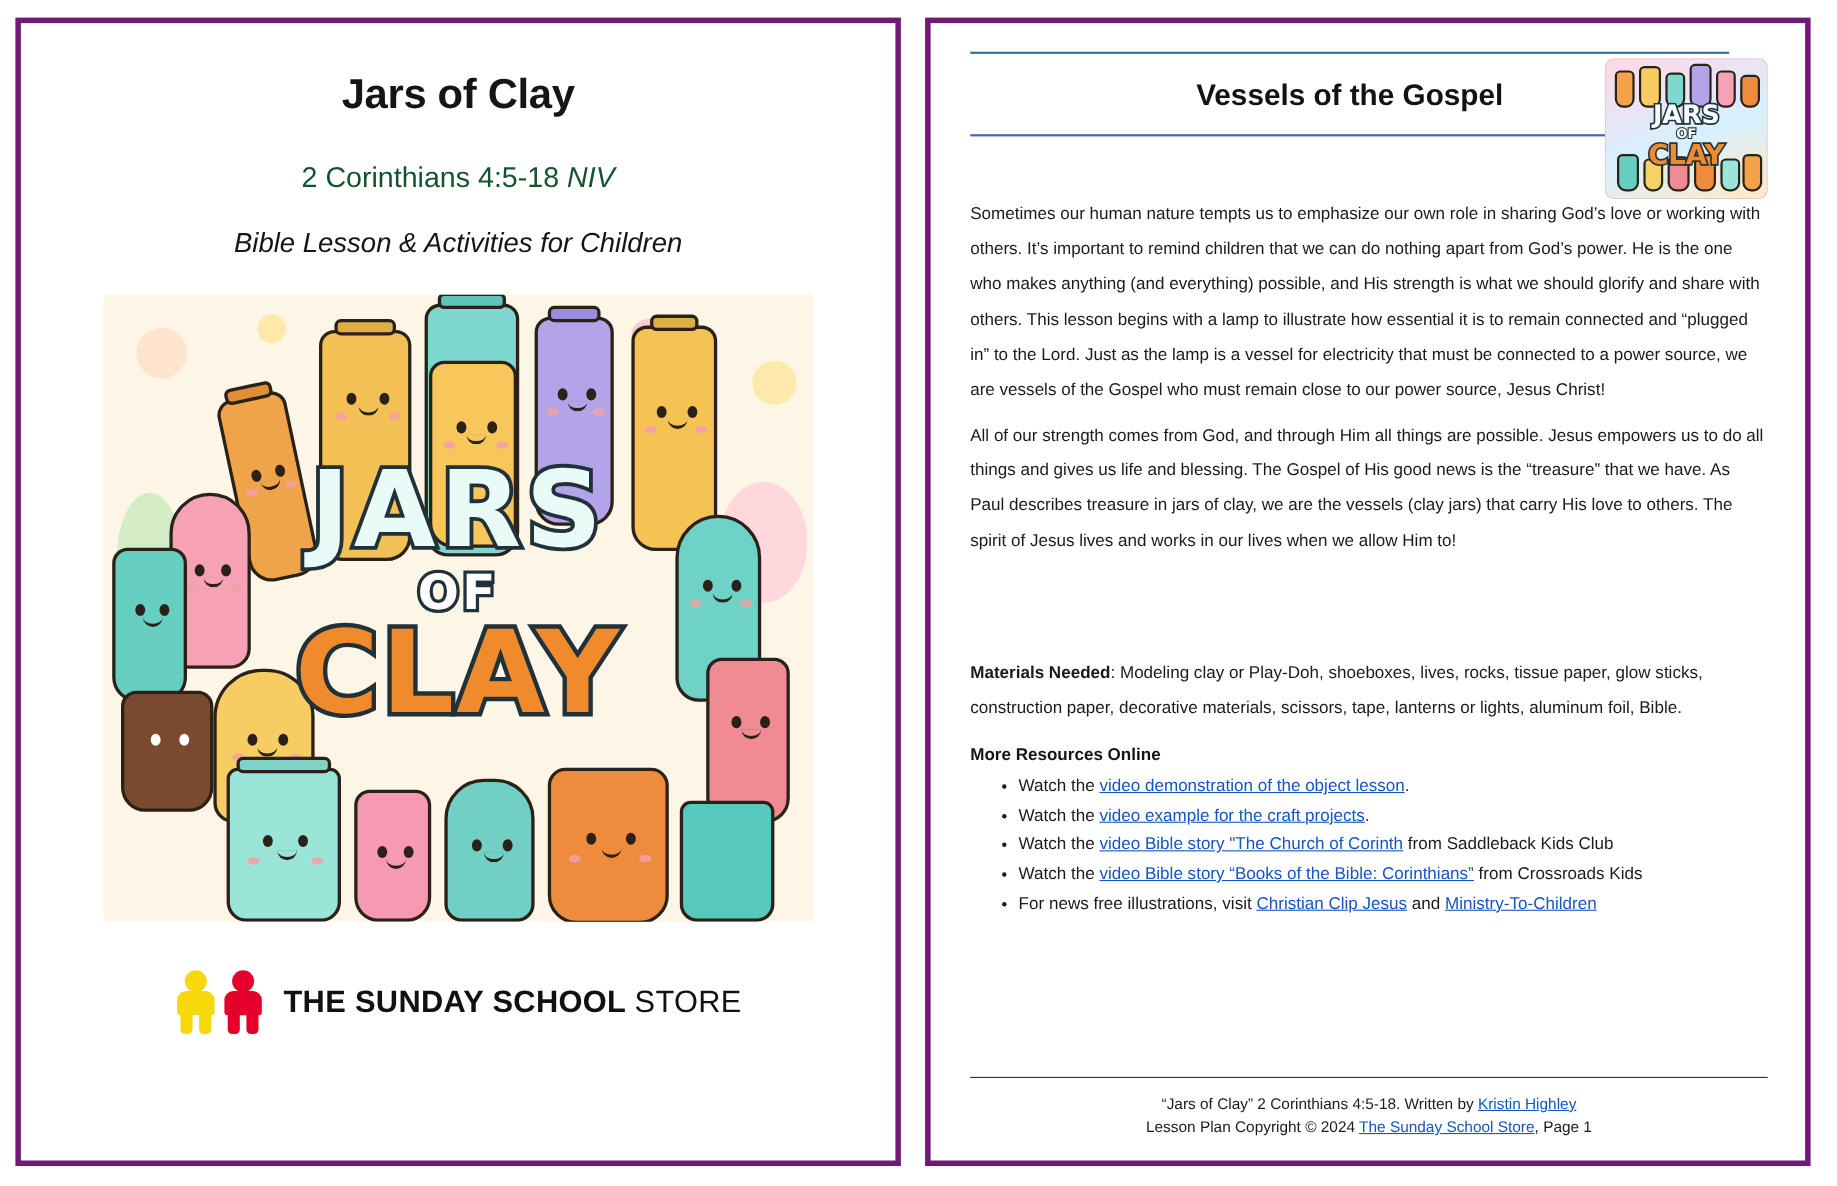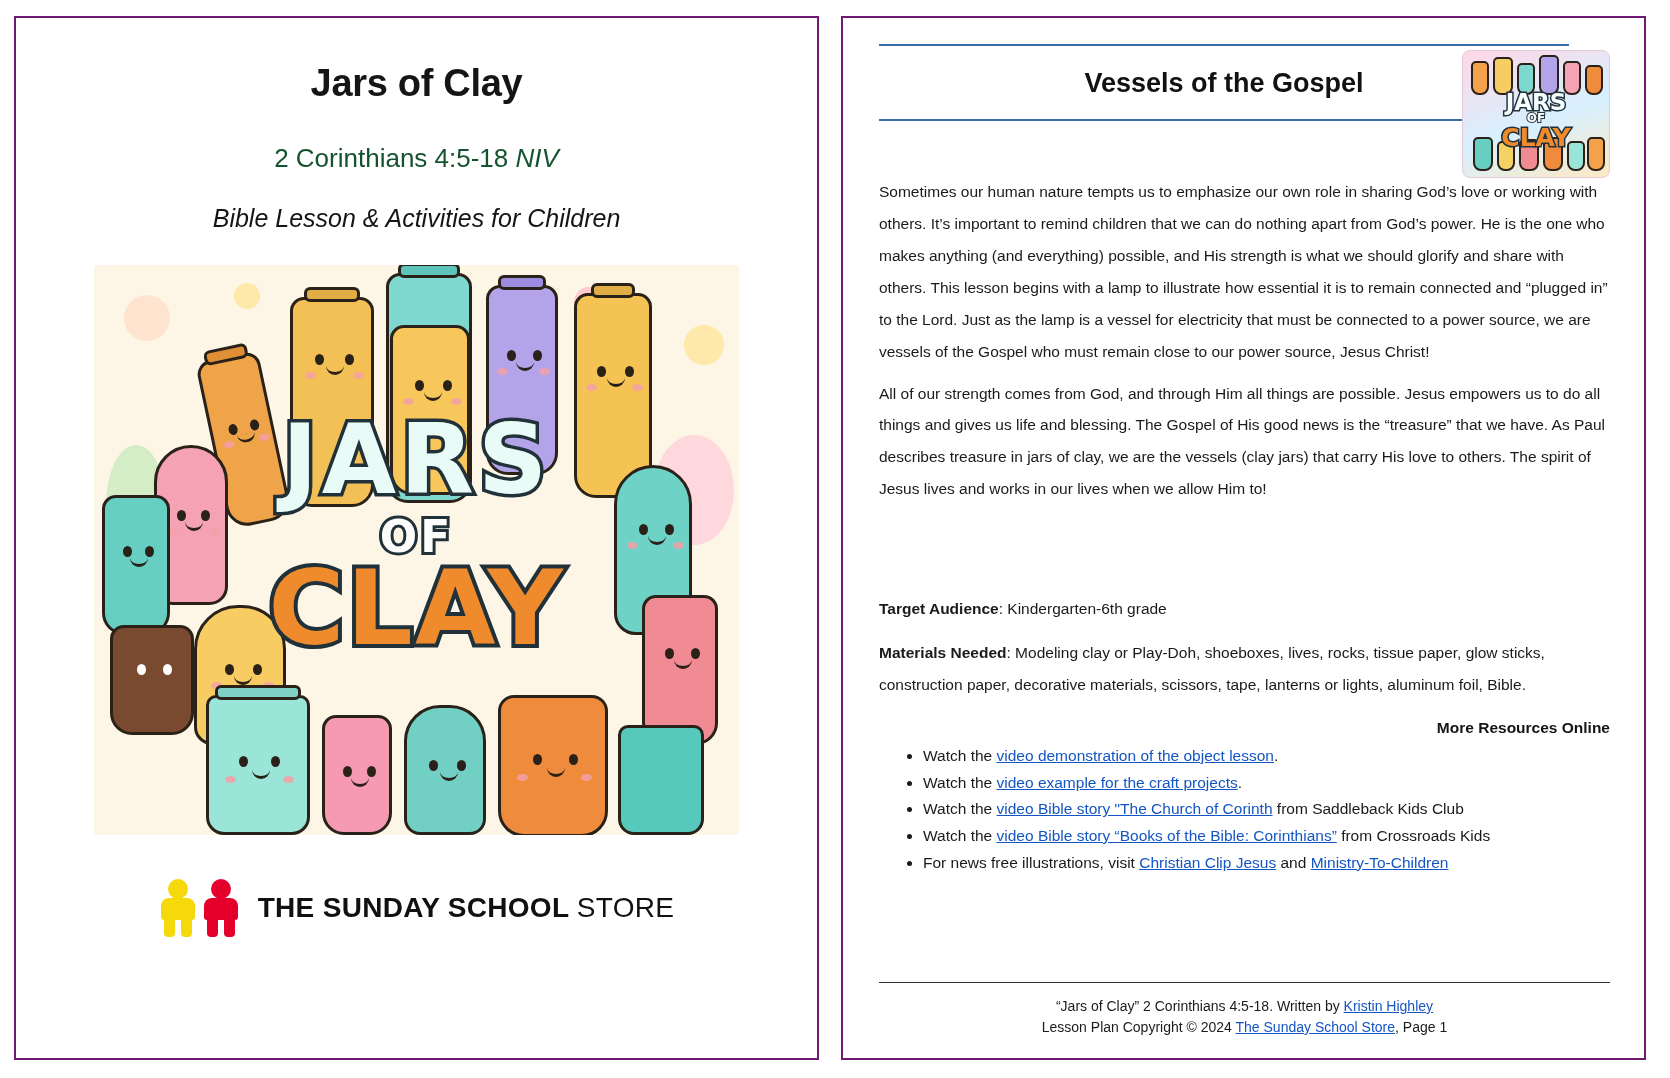--- a/index.html
+++ b/index.html
@@ -11,21 +11,21 @@
     overflow: hidden;
   }
   .spread {
     display: flex;
     width: 1670px; height: 1078px;
     background: #ffffff;
     align-items: flex-start;
   }
   .page {
     background: #ffffff;
-    border: 2px solid #701a75;
+    border: 5px solid #701a75;
     position: relative;
     overflow: hidden;
   }
   .page-left {
     width: 805px; height: 1044px;
     margin: 16px 12px 0 14px;
   }
   .page-right {
     width: 805px; height: 1044px;
     margin: 16px 0 0 10px;
@@ -184,21 +184,21 @@
     font-size: 15.5px; color: #1a1a1a;
     line-height: 2.06;
     margin: 0 0 10px 0;
     text-align: left;
   }
   .meta-p {
     font-size: 15.5px; color: #1a1a1a;
     line-height: 2.06; margin: 0 0 12px 0;
   }
   .meta-p b { font-weight: bold; }
-  .res-head { font-size: 15.5px; font-weight: bold; color: #141414; margin: 18px 0 6px 0; text-align: right; }
+  .res-head { font-size: 15.5px; font-weight: bold; color: #141414; margin: 18px 0 6px 0; }
   ul.res { margin: 0; padding-left: 44px; }
   ul.res li { font-size: 15.5px; color: #1a1a1a; line-height: 1.72; }
   a.lnk { color: #1455c4; text-decoration: underline; }
 
   .footer {
     position: absolute; left: 36px; right: 34px; bottom: 20px;
   }
   .footer-rule { height: 1px; background: #2f2f2f; margin-bottom: 13px; }
   .footer-line { text-align: center; font-size: 14px; color: #1b1b1b; line-height: 1.5; }
   .spacer-gap { height: 78px; }
@@ -386,21 +386,20 @@
           <div class="b-word2">OF</div>
           <div class="b-word3">CLAY</div>
         </div>
       </div>
 
       <p class="body-p">Sometimes our human nature tempts us to emphasize our own role in sharing God’s love or working with others. It’s important to remind children that we can do nothing apart from God’s power. He is the one who makes anything (and everything) possible, and His strength is what we should glorify and share with others.  This lesson begins with a lamp to illustrate how essential it is to remain connected and “plugged in” to the Lord. Just as the lamp is a vessel for electricity that must be connected to a power source, we are vessels of the Gospel who must remain close to our power source, Jesus Christ!</p>
       <p class="body-p"> All of our strength comes from God, and through Him all things are possible. Jesus empowers us to do all things and gives us life and blessing. The Gospel of His good news is the “treasure” that we have. As Paul describes treasure in jars of clay, we are the vessels (clay jars) that carry His love to others. The spirit of Jesus lives and works in our lives when we allow Him to!</p>
 
       <div class="spacer-gap"></div>
 
-      <p class="meta-p"><b>Target Audience</b><span>: Kindergarten-6th grade</span></p>
       <p class="meta-p"><b>Materials Needed</b><span>: Modeling clay or Play-Doh, shoeboxes, lives, rocks, tissue paper, glow sticks, construction paper, decorative materials, scissors, tape, lanterns or lights, aluminum foil, Bible.</span></p>
 
       <div class="res-head">More Resources Online</div>
       <ul class="res">
         <li><span>Watch the </span><a class="lnk" href="#">video demonstration of the object lesson</a><span>.</span></li>
         <li><span>Watch the </span><a class="lnk" href="#">video example for the craft projects</a><span>.</span></li>
         <li><span>Watch the </span><a class="lnk" href="#">video Bible story "The Church of Corinth</a><span> from Saddleback Kids Club</span></li>
         <li><span>Watch the </span><a class="lnk" href="#">video Bible story “Books of the Bible: Corinthians”</a><span> from Crossroads Kids</span></li>
         <li><span>For news free illustrations, visit </span><a class="lnk" href="#">Christian Clip Jesus</a><span> and </span><a class="lnk" href="#">Ministry-To-Children</a></li>
       </ul>

